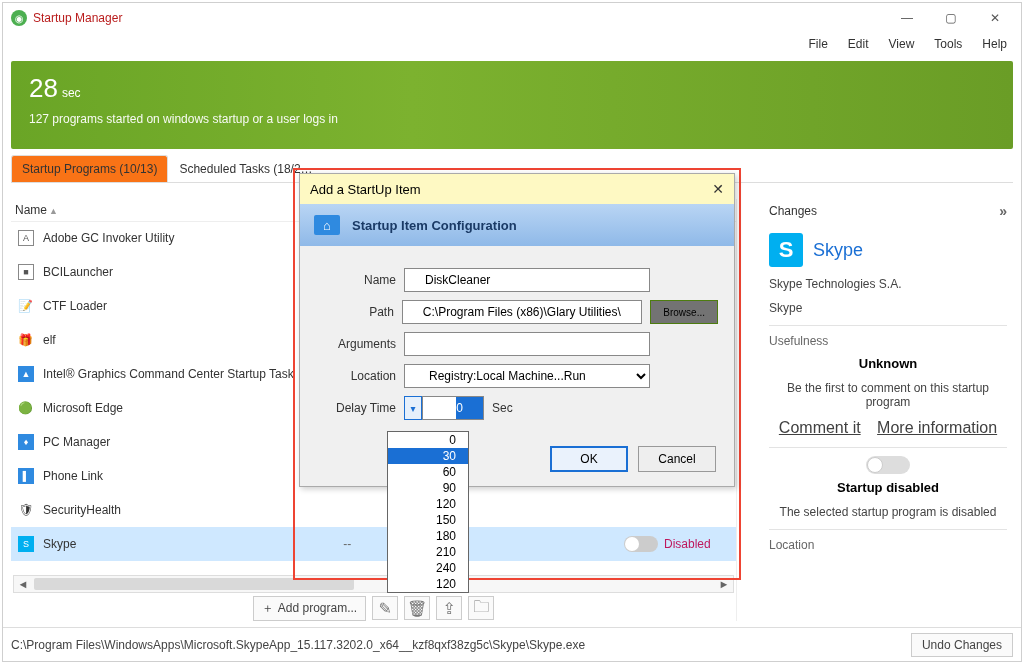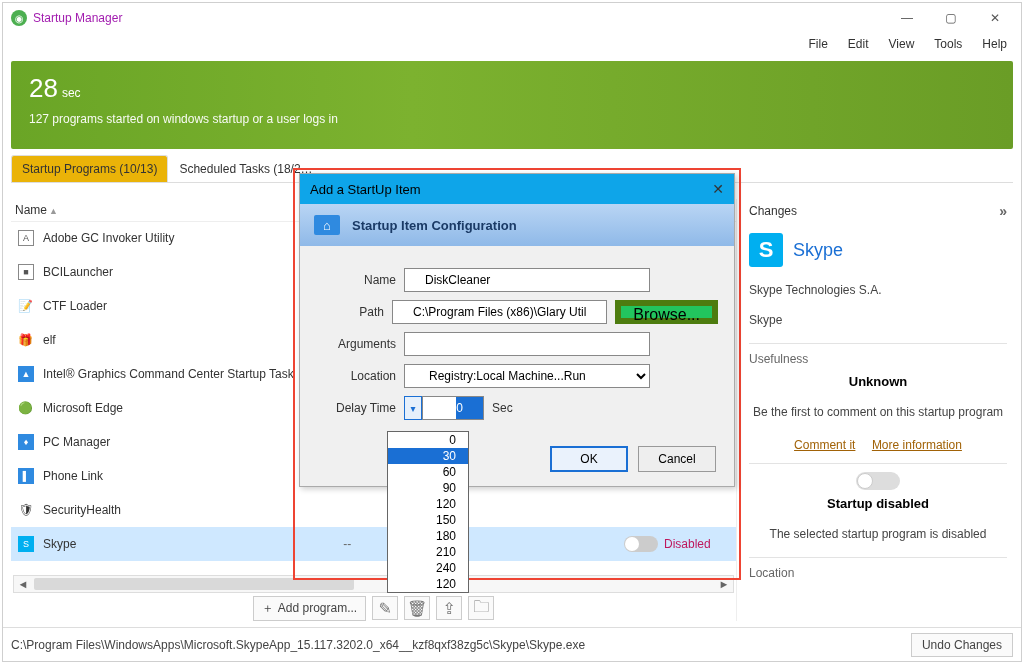--- a/index.html
+++ b/index.html
@@ -1,31 +1,31 @@
 <!DOCTYPE html>
 <html><head>
 <meta charset="utf-8">
 <style>
 * { box-sizing: border-box; margin: 0; padding: 0; font-family: "Segoe UI", Tahoma, sans-serif; }
 html,body { width:1024px; height:666px; background:#fff; overflow:hidden; }
 .window { width:1020px; height:660px; border:1px solid #cfcfcf; margin:2px; background:#fff; position:relative; }
 .titlebar { height:30px; display:flex; align-items:center; padding:0 4px; }
 .titlebar .app-ico { width:16px; height:16px; border-radius:50%; background:#4caf50; display:flex; align-items:center; justify-content:center; color:#fff; font-size:10px; margin:0 6px 0 4px; }
-.titlebar .title { font-size:12px; color:#a21caf; flex:1; }
+.titlebar .title { font-size:12px; color:#b91c1c; flex:1; }
 .titlebar .winbtn { width:44px; height:28px; display:flex; align-items:center; justify-content:center; color:#555; font-size:12px; }
 .menubar { height:22px; display:flex; align-items:center; padding:0 6px; gap:4px; border-bottom:0;justify-content:flex-end; }
 .menubar span { font-size:12px; color:#333; padding:2px 8px; }
 .banner { margin:6px 8px 0 8px; height:88px; background:linear-gradient(90deg,#6aa526 0%,#7cb22f 40%,#6a9d26 100%); border-radius:2px; color:#fff; padding:12px 18px; }
 .banner .secs { font-size:26px; font-weight:300; }
 .banner .secs small { font-size:12px; margin-left:4px; }
 .banner .sub { font-size:12px; margin-top:8px; opacity:.95; }
 .tabs { display:flex; margin:6px 8px 0 8px; border-bottom:1px solid #ddd; }
 .tab { font-size:12px; padding:6px 10px; color:#333; border:1px solid transparent; border-bottom:none; white-space:nowrap; }
-.tab.active { background:#eab308; border-color:#ddd; border-top-left-radius:3px; border-top-right-radius:3px; }
-.workspace { position:absolute; top:196px; left:8px; right:8px; bottom:40px; display:flex; }
+.tab.active { background:#f97316; border-color:#ddd; border-top-left-radius:3px; border-top-right-radius:3px; }
+.workspace { position:absolute; top:196px; left:8px; right:8px; bottom:40px; display:flex;gap:20px; }
 .startup-col { width:726px; border-right:1px solid #eee; position:relative; }
 .list-header { font-size:12px; color:#333; padding:4px 4px 4px 4px; border-bottom:1px solid #eee; }
 .list-header .sort { color:#999; font-size:9px; margin-left:2px; }
 .list { position:absolute; top:22px; left:0; right:0; bottom:54px; overflow:hidden; }
 .list-row { display:flex; align-items:center; height:34px; padding:0 6px; font-size:12px; color:#333; }
 .list-row.selected { background:#cfe8ff; }
 .list-row .li-ico { width:18px; height:18px; margin-right:8px; display:flex; align-items:center; justify-content:center; font-size:12px; }
 .list-row .mid { flex:1; text-align:center; color:#666; }
 .list-row .switch { width:34px; height:16px; border-radius:10px; background:#ccc; position:relative; margin:0 6px; }
 .list-row .switch .knob { position:absolute; top:1px; width:14px; height:14px; border-radius:50%; background:#fff; }
@@ -36,42 +36,42 @@
 .hscroll .thumb { position:absolute; left:20px; width:320px; top:2px; bottom:2px; background:#d9d9d9; border-radius:2px; }
 .action-row { position:absolute; left:0; right:0; bottom:0; height:26px; display:flex; align-items:center; justify-content:center; gap:6px; }
 .action-row .btn { border:1px solid #ccc; background:#fafafa; font-size:12px; padding:3px 8px; display:flex; align-items:center; gap:4px; color:#444; }
 .action-row .icobtn { border:1px solid #ccc; background:#fafafa; width:26px; height:24px; display:flex; align-items:center; justify-content:center; color:#777; }
 .detail-col { flex:1; padding:0 6px 0 12px; }
 .detail-col .hdr { display:flex; align-items:center; padding:4px 0 8px 0; font-size:12px; color:#333; }
 .detail-col .hdr .chev { margin-left:auto; color:#666; font-size:14px; font-weight:bold; }
 .detail-app { display:flex; align-items:center; gap:10px; margin:6px 0 6px 0; }
 .detail-app .logo { width:34px; height:34px; background:#00aff0; color:#fff; font-size:22px; font-weight:bold; display:flex; align-items:center; justify-content:center; border-radius:3px; }
 .detail-app .name { color:#1a6fd4; font-size:18px; }
-.detail-col .line { font-size:12px; color:#444; margin:16px 0; }
+.detail-col .line { font-size:12px; color:#444; margin:10px 0; }
 .sep { height:1px; background:#e3e3e3; margin:10px 0 8px 0; }
 .detail-col .lbl { font-size:12px; color:#666; margin-top:6px; }
 .detail-col .center { text-align:center; }
-.detail-col .link { color:#a16207; font-size:12px; text-decoration:underline; margin:0 6px; }
+.detail-col .link { color:#404040; font-size:16px; text-decoration:underline; margin:0 6px; }
 .detail-col .big-switch { width:44px; height:18px; border-radius:10px; background:#ddd; margin:6px auto; position:relative; }
 .detail-col .big-switch .knob { width:16px; height:16px; border-radius:50%; background:#fff; position:absolute; top:1px; left:1px; border:1px solid #ccc; }
 .statusbar { position:absolute; left:0; right:0; bottom:0; height:34px; border-top:1px solid #ddd; display:flex; align-items:center; padding:1px 8px; font-size:12px; color:#444; }
 .statusbar .undo { margin-left:auto; border:1px solid #ccc; padding:4px 10px; background:#fafafa; }
 
 
 .redbox { position:absolute; border:2px solid #e43; pointer-events:none; }
 .dialog { position:absolute; background:#f0f0f0; border:1px solid #aaa; box-shadow:2px 2px 6px rgba(0,0,0,.2); }
-.dialog .dtitle { height:30px; display:flex; align-items:center; padding:0 10px; background:#0ea5e9; font-size:13px; }
+.dialog .dtitle { height:30px; display:flex; align-items:center; padding:0 10px; background:#fef9c3; font-size:13px; }
 .dialog .dtitle .x { margin-left:auto; font-size:14px; color:#333; }
 .dialog .dbanner { height:42px; background:linear-gradient(#b9d5f4,#8fb9e8); display:flex; align-items:center; padding:0 14px; gap:12px; font-size:13px; font-weight:600; color:#1a3a66; }
 .dialog .dbanner .bico { width:26px; height:20px; background:#2f8ae0; border-radius:2px; display:flex; align-items:center; justify-content:center; color:#fff; }
 .dform { padding:14px 16px 10px 16px; }
 .frow { display:flex; align-items:center; margin:8px 0; }
 .frow label { width:80px; text-align:right; font-size:12px; color:#333; margin-right:8px; }
 .frow input[type=text], .frow select { height:24px; font-size:12px; padding:0 20px; border:1px solid #888; background:#fff; }
-.frow .browse { height:24px; font-size:16px; border:6px solid #4d7c0f; background:#22c55e; padding:0 12px; margin-left:8px; }
+.frow .browse { height:24px; font-size:10px; border:1px solid #4d7c0f; background:#737373; padding:0 12px; margin-left:8px; }
 .dialog .btnrow { display:flex; justify-content:flex-end; gap:10px; padding:8px 18px 14px 0; }
 .dialog .dbtn { height:26px; width:78px; font-size:12px; border:1px solid #999; background:#eee; }
 .dialog .dbtn.primary { border:2px solid #1a6fd4; background:#eaf2fc; }
 
 
 .spin { display:flex; align-items:center; }
 .spin .toggle { width:18px; height:24px; border:1px solid #1a6fd4; background:#e6f0fb; display:flex; align-items:center; justify-content:center; font-size:10px; color:#1a6fd4; }
 .spin input { width:62px; text-align:right; border:1px solid #1a6fd4; border-left:none; }
 .spin input::selection{ background:#1a6fd4; color:#fff; }
 .spin .unit { font-size:12px; margin-left:8px; color:#333; }

